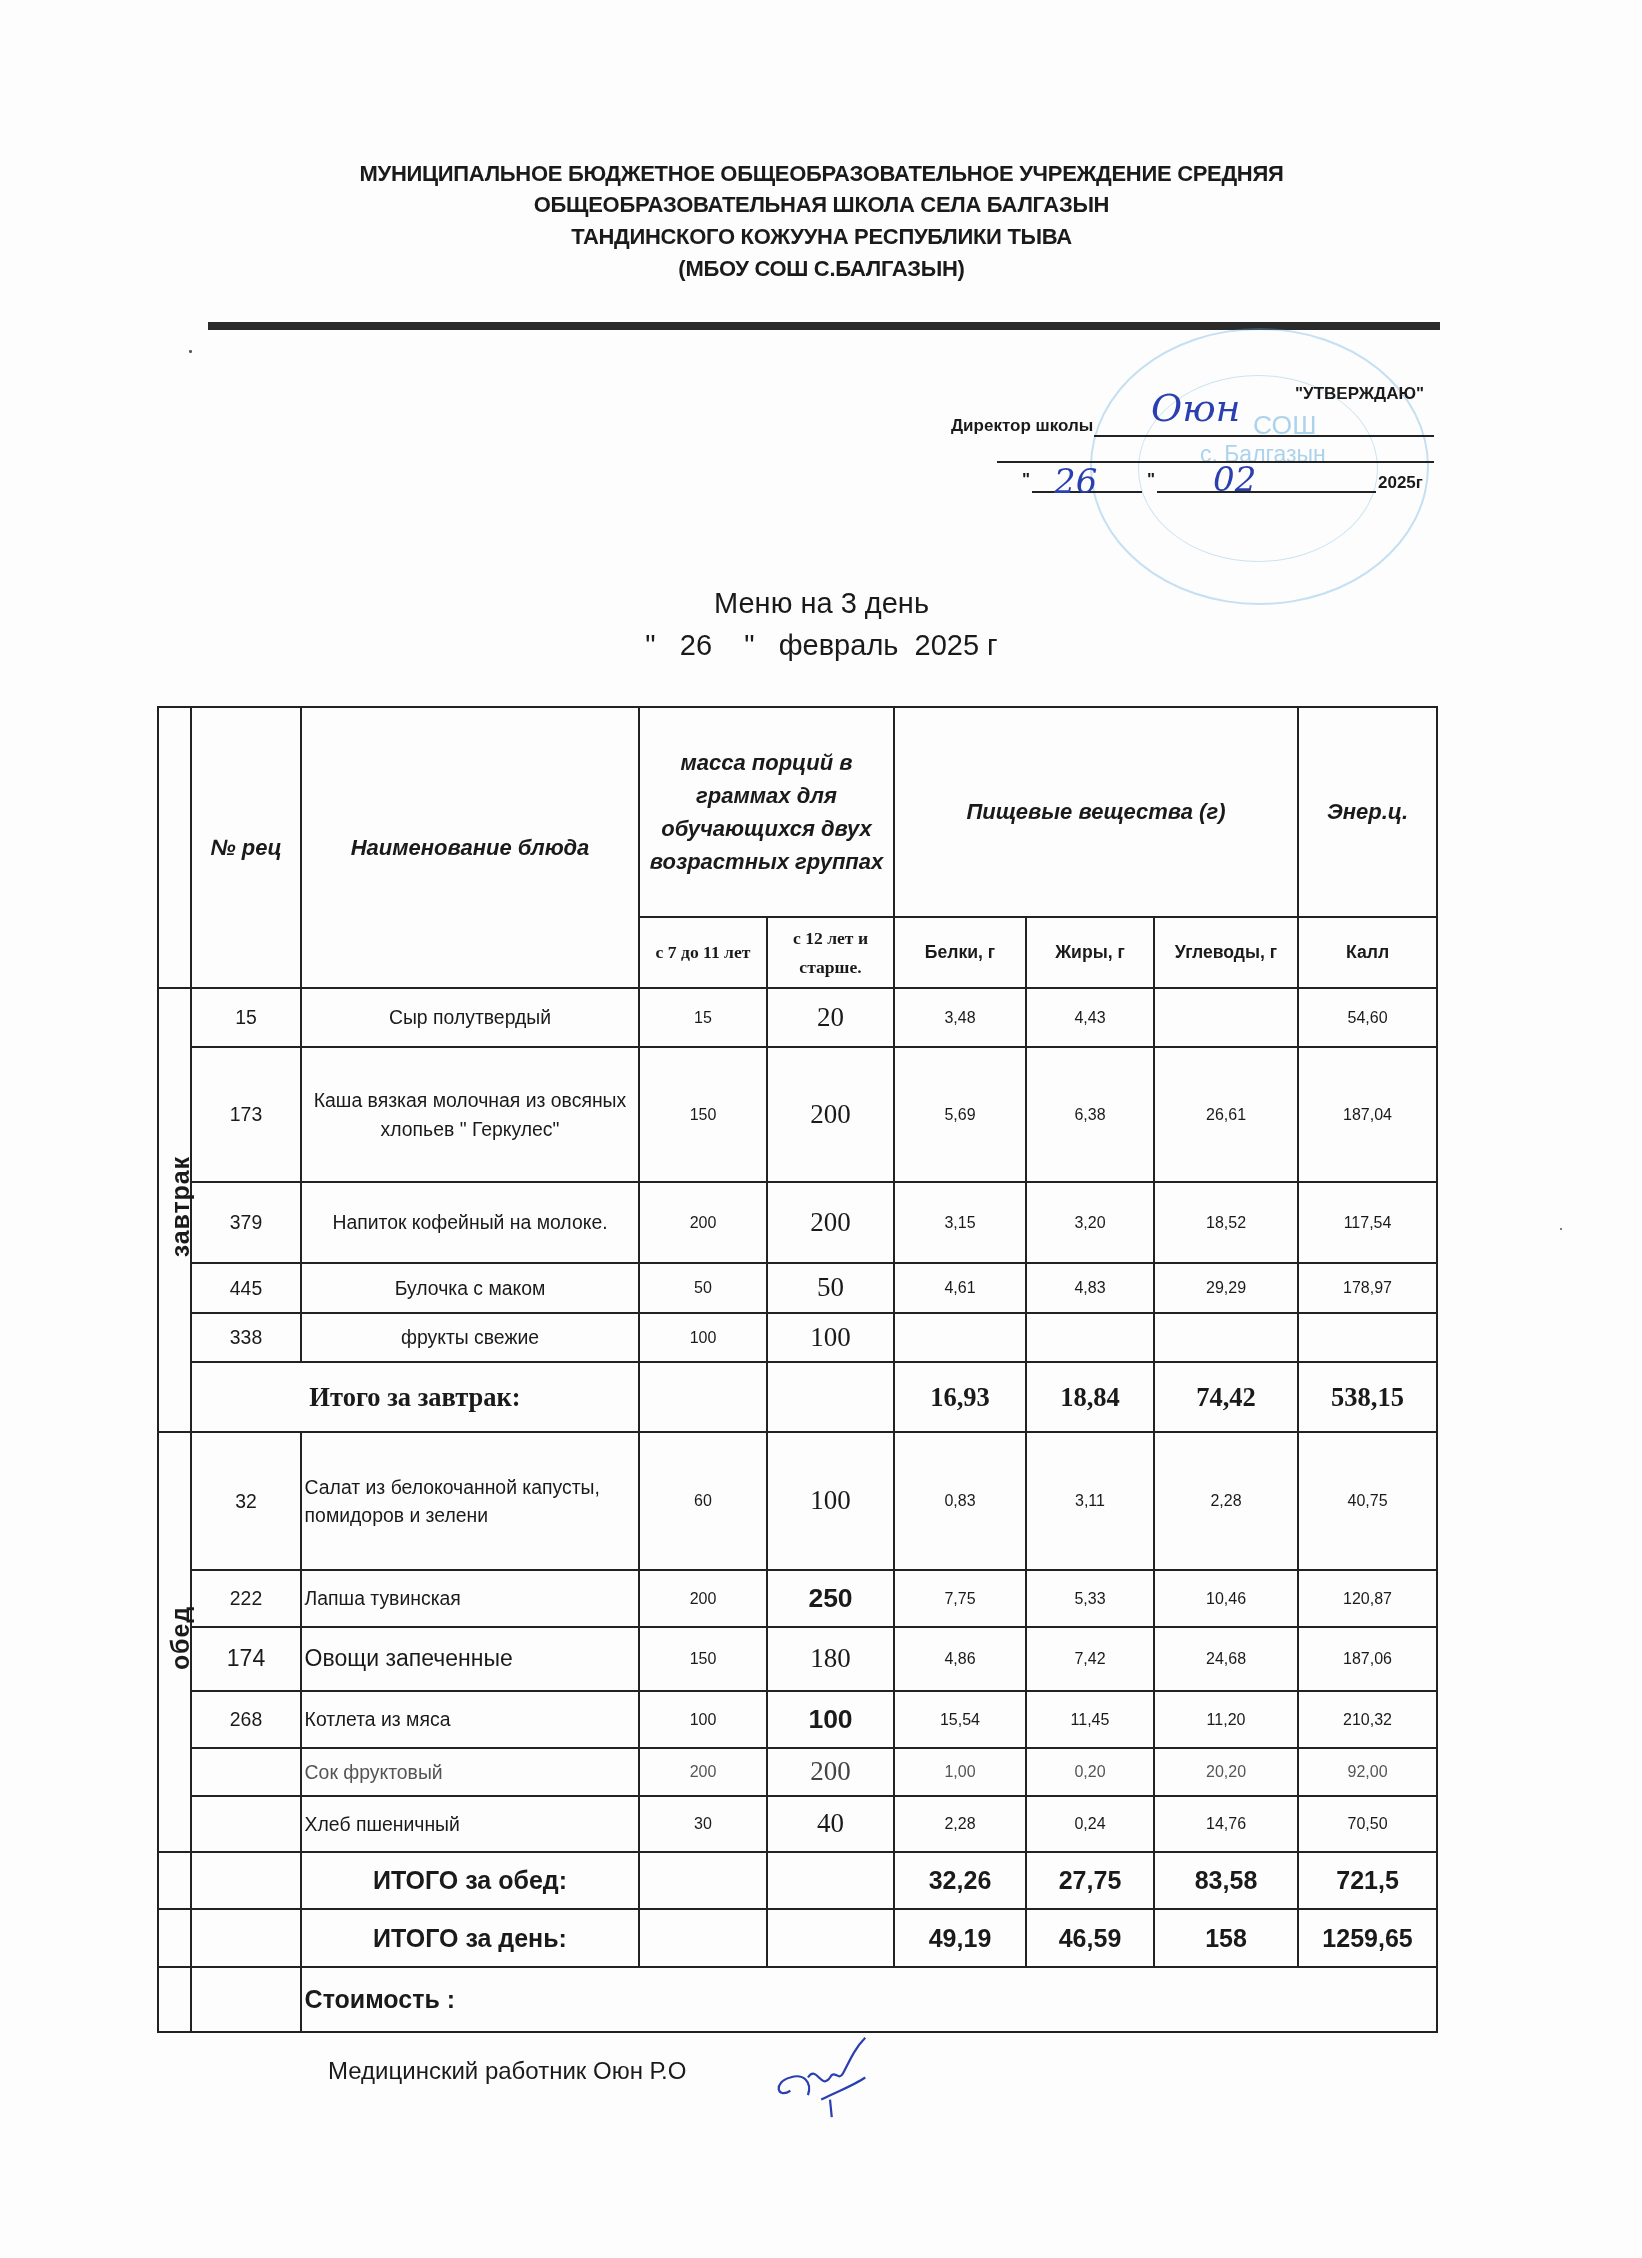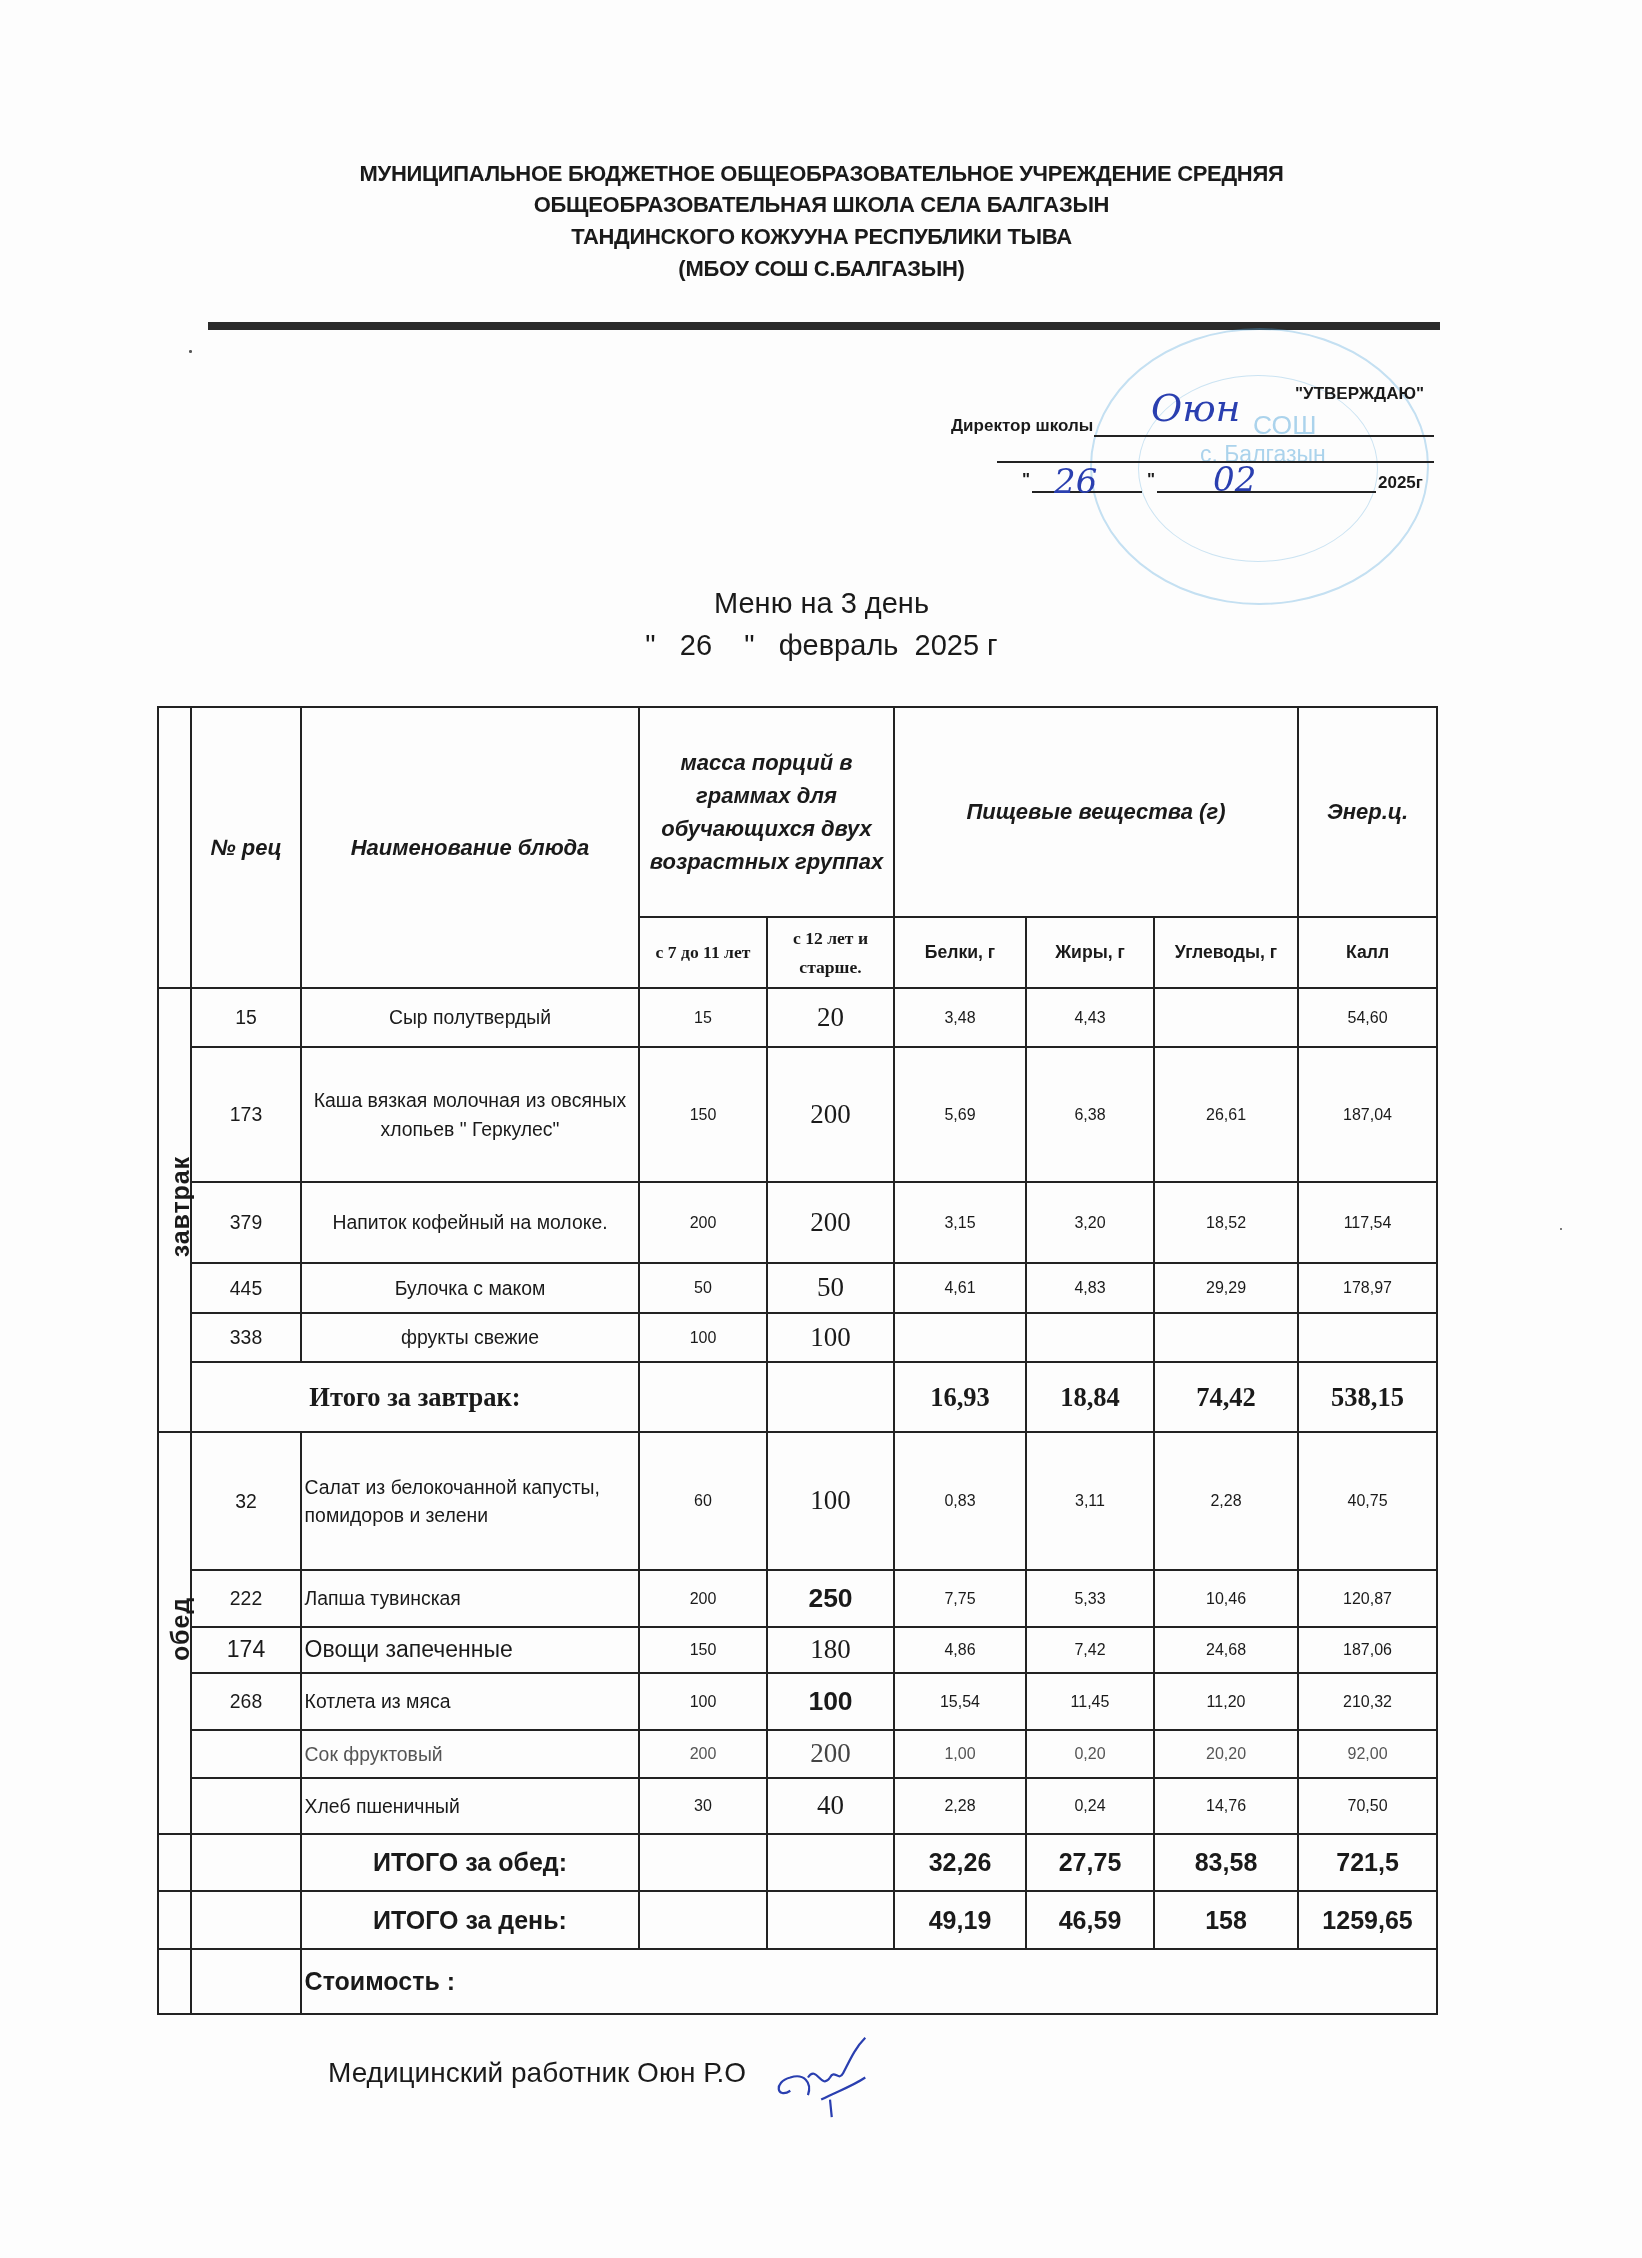--- a/index.html
+++ b/index.html
@@ -17,21 +17,21 @@
   table.menu td { border:2.2px solid #222; text-align:center; vertical-align:middle; padding:0 2.6px; font-family:"Liberation Sans", sans-serif; font-size:19.4px; line-height:1.45; }
   .hdr { font-weight:bold; font-size:22px !important;font-style:italic; }
   .subhdr { font-weight:bold; font-size:17.6px !important; }
   .serifsub { font-family:"Liberation Serif", serif !important; font-weight:bold; font-size:17.6px !important; line-height:1.6 !important; }
   .narrow { font-size:16px !important; }
   .big { font-family:"Liberation Serif", serif !important; font-size:27px !important; }
   .left { text-align:left !important;margin-left:40px; }
   .vert { writing-mode:vertical-rl; transform:rotate(180deg); font-weight:bold; font-size:25px; letter-spacing:0.9px; display:inline-block; }
   .total-serif { font-family:"Liberation Serif", serif !important; font-weight:bold; font-size:26.5px !important; }
   .total-sans { font-weight:bold; font-size:25px !important; }
-  .footer { position:absolute; left:328px; top:2057px; font-size:28px; font-family:"Liberation Sans", sans-serif; }
+  .footer { position:absolute; left:328px; top:2057px; font-size:24px; font-family:"Liberation Sans", sans-serif; }
   .dot { position:absolute; width:2.6px; height:2.6px; background:#555; border-radius:50%; }
 </style>
 </head>
 <body>
 
 <div>
   <div class="org" style="top:161px">МУНИЦИПАЛЬНОЕ БЮДЖЕТНОЕ ОБЩЕОБРАЗОВАТЕЛЬНОЕ УЧРЕЖДЕНИЕ СРЕДНЯЯ</div>
   <div class="org" style="top:192px">ОБЩЕОБРАЗОВАТЕЛЬНАЯ ШКОЛА СЕЛА БАЛГАЗЫН</div>
   <div class="org" style="top:224px">ТАНДИНСКОГО КОЖУУНА РЕСПУБЛИКИ ТЫВА</div>
   <div class="org" style="top:256px">(МБОУ СОШ С.БАЛГАЗЫН)</div>
@@ -167,21 +167,21 @@
   <tr style="height:57px">
     <td>222</td>
     <td class="left">Лапша тувинская</td>
     <td class="narrow">200</td>
     <td style="font-size:26.5px;font-weight:bold">250</td>
     <td class="narrow">7,75</td>
     <td class="narrow">5,33</td>
     <td class="narrow">10,46</td>
     <td class="narrow">120,87</td>
   </tr>
-  <tr style="height:46px">
+  <tr style="height:64px">
     <td style="font-size:23px">174</td>
     <td class="left" style="font-size:23px">Овощи запеченные</td>
     <td class="narrow">150</td>
     <td class="big">180</td>
     <td class="narrow">4,86</td>
     <td class="narrow">7,42</td>
     <td class="narrow">24,68</td>
     <td class="narrow">187,06</td>
   </tr>
   <tr style="height:57px">

